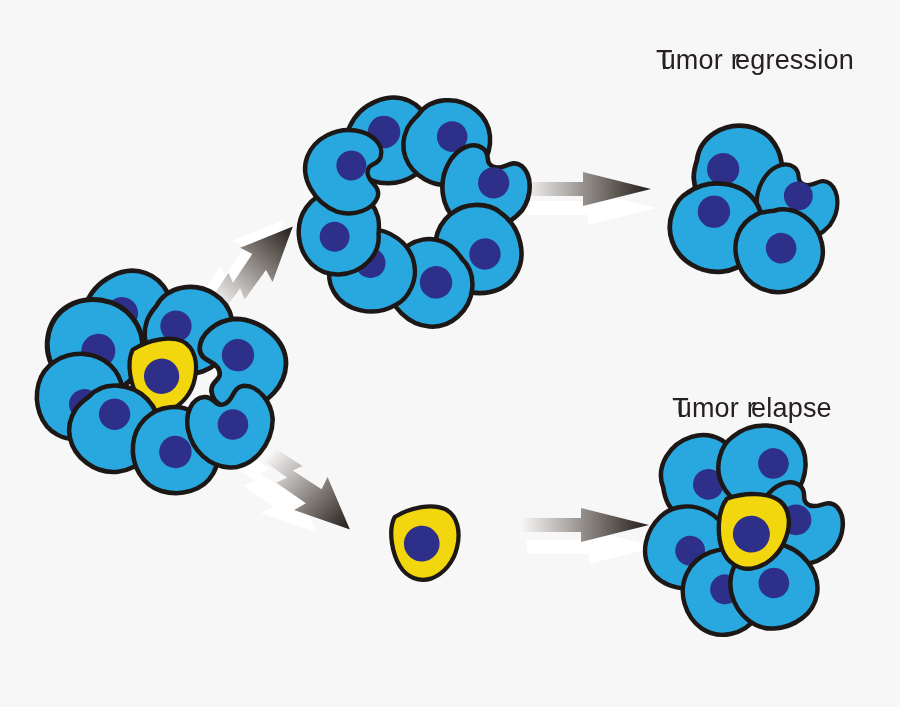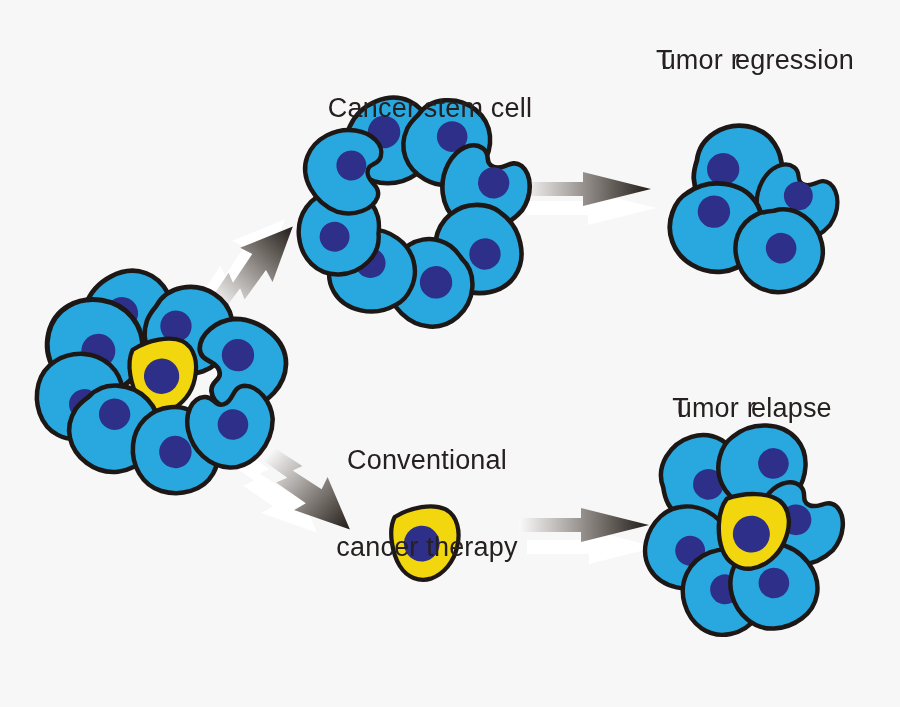--- a/index.html
+++ b/index.html
@@ -193,25 +193,20 @@
           <circle class="nucleus" cx="-2" cy="-1" r="17"></circle>
         </g>
       <g transform="translate(752,528) rotate(6) scale(0.88)">
           <use href="#cY" class="body yellow"></use>
           <circle class="nucleus" cx="0" cy="7" r="21"></circle>
         </g>
     </g>
   </svg>
 
   <div class="label" style="left:280px;top:36px;width:300px">
-    <div>Cancer stem cell</div>
   </div>
 
   <div class="label" style="left:605px;top:46px;width:300px"><span class="ovT">T</span><span>umor </span><span class="ovR">r</span><span>egression</span></div>
 
-  <div class="label" style="left:277px;top:388px;width:300px">
-    <div>Conventional</div>
-    <div>cancer therapy</div>
-  </div>
 
   <div class="label" style="left:602px;top:394px;width:300px"><span class="ovT">T</span><span>umor </span><span class="ovR">r</span><span>elapse</span></div>
 
 </div>
 
 </body></html>

